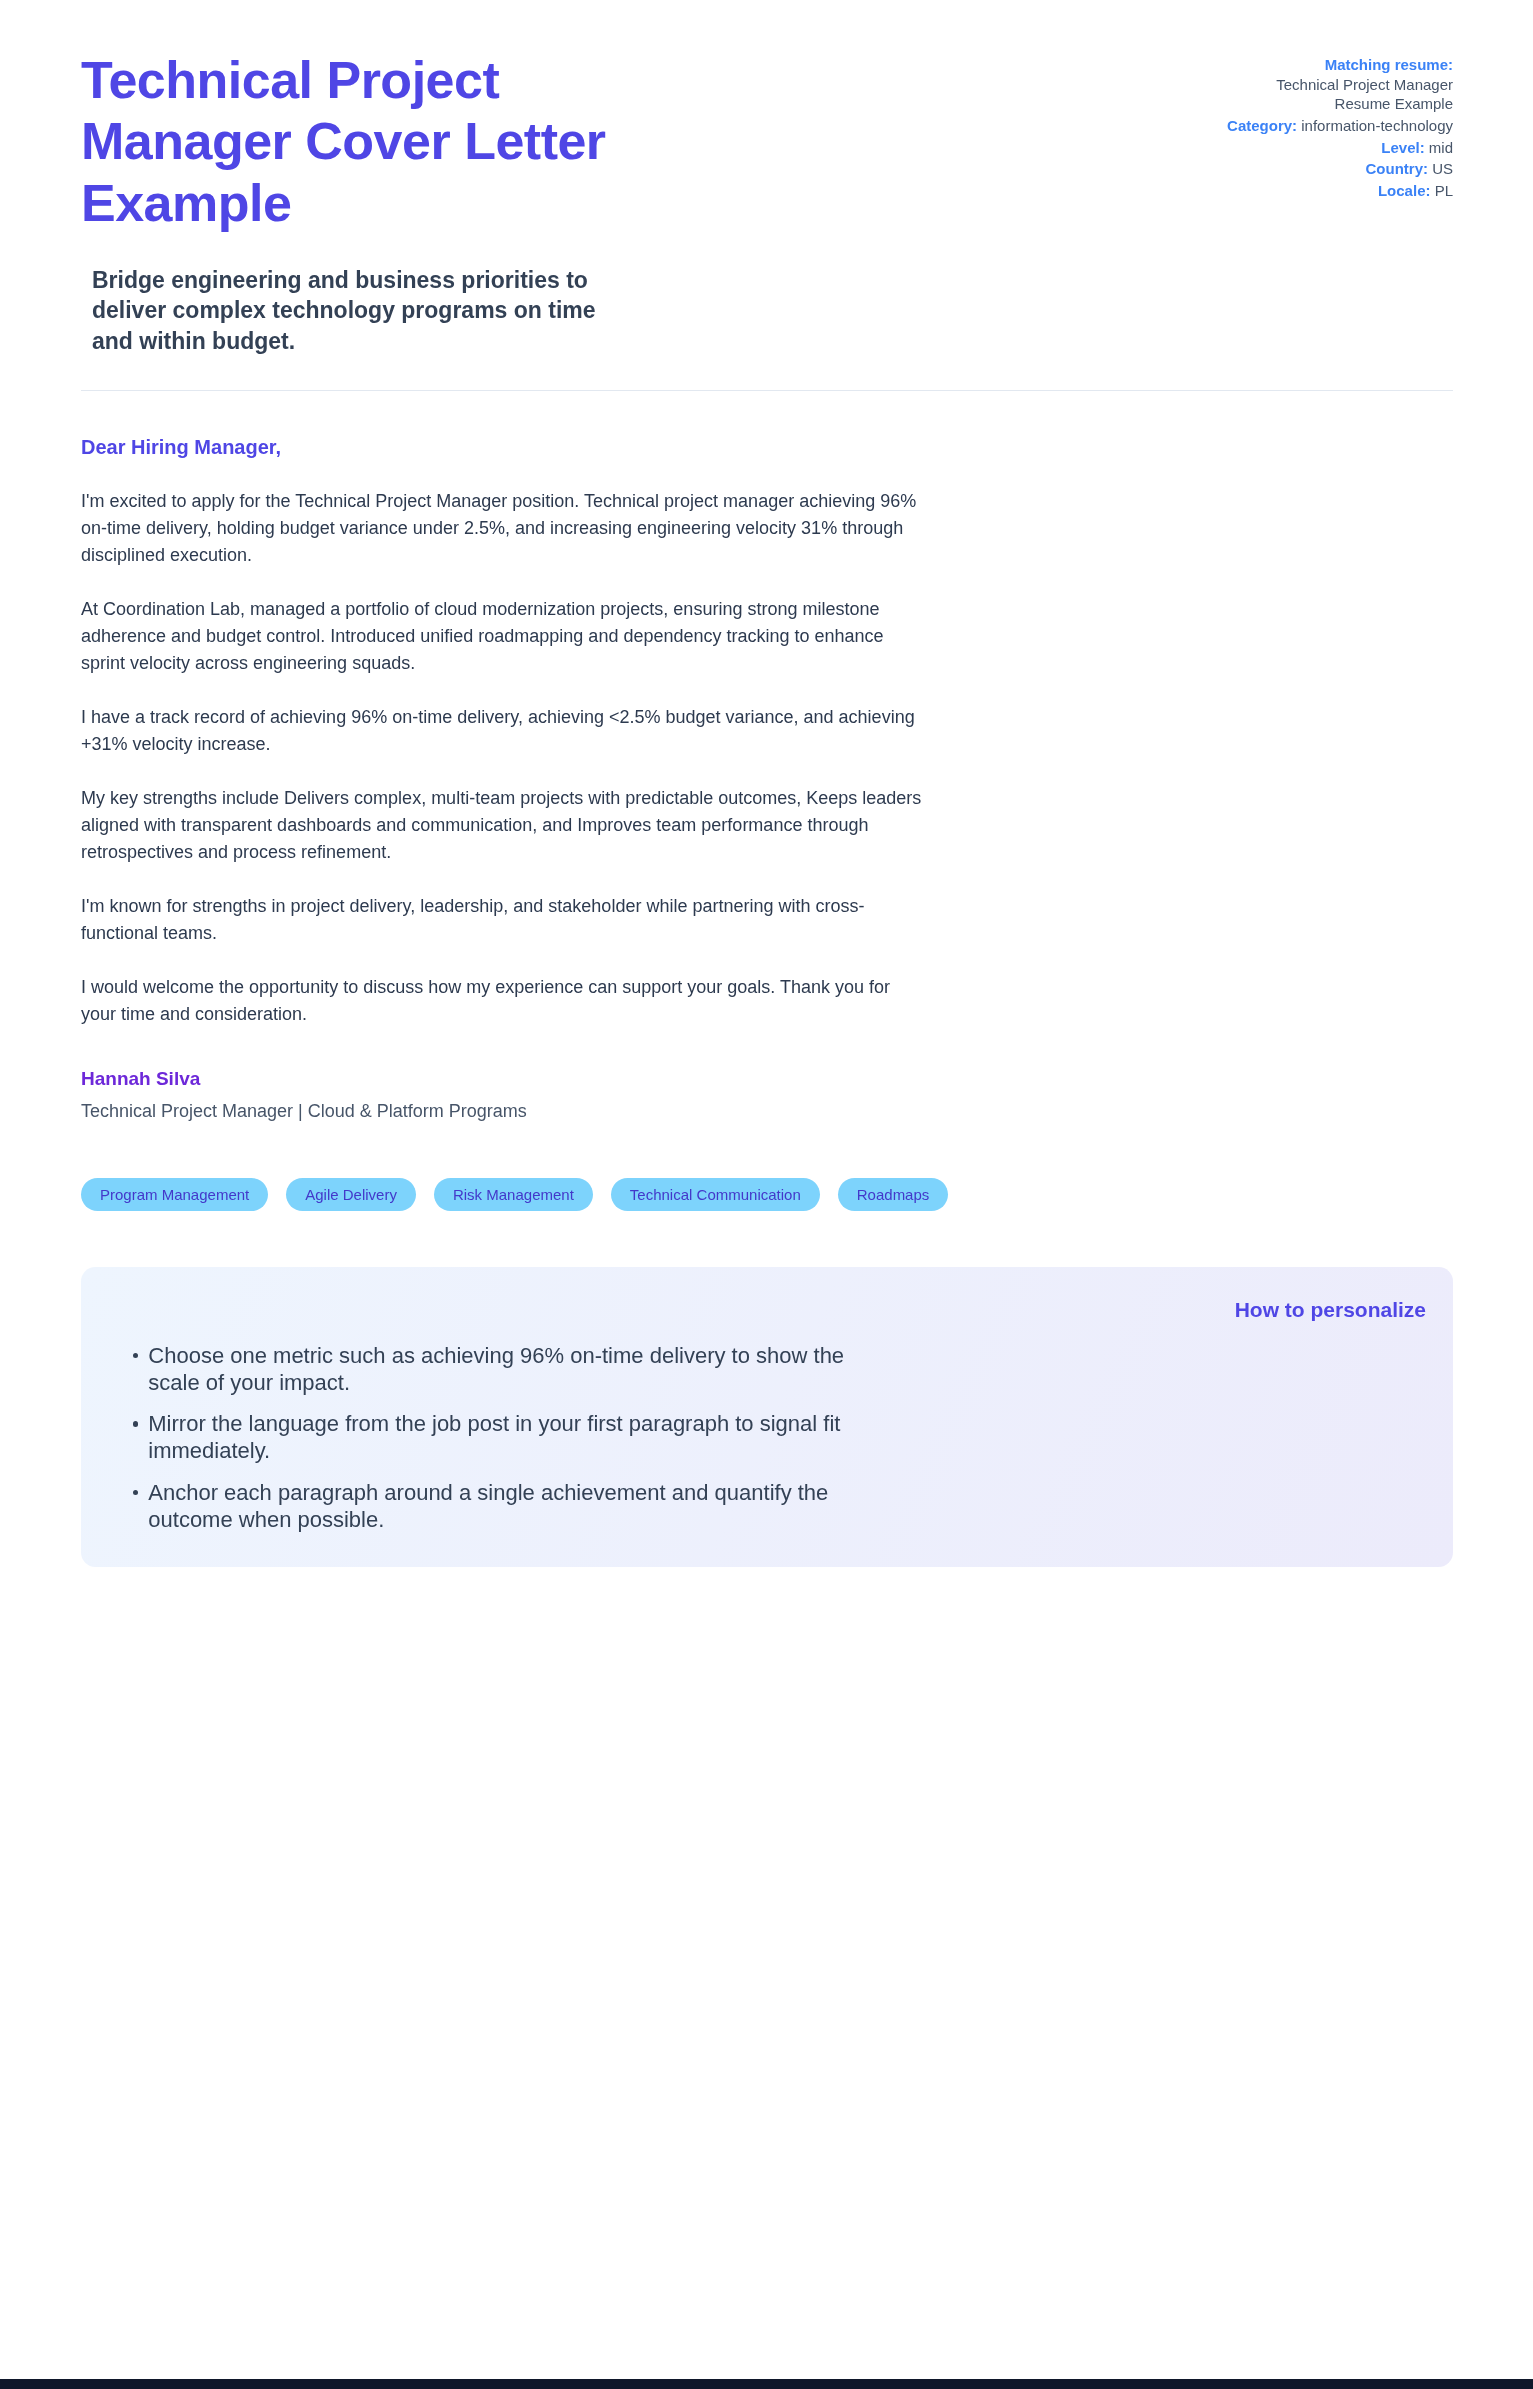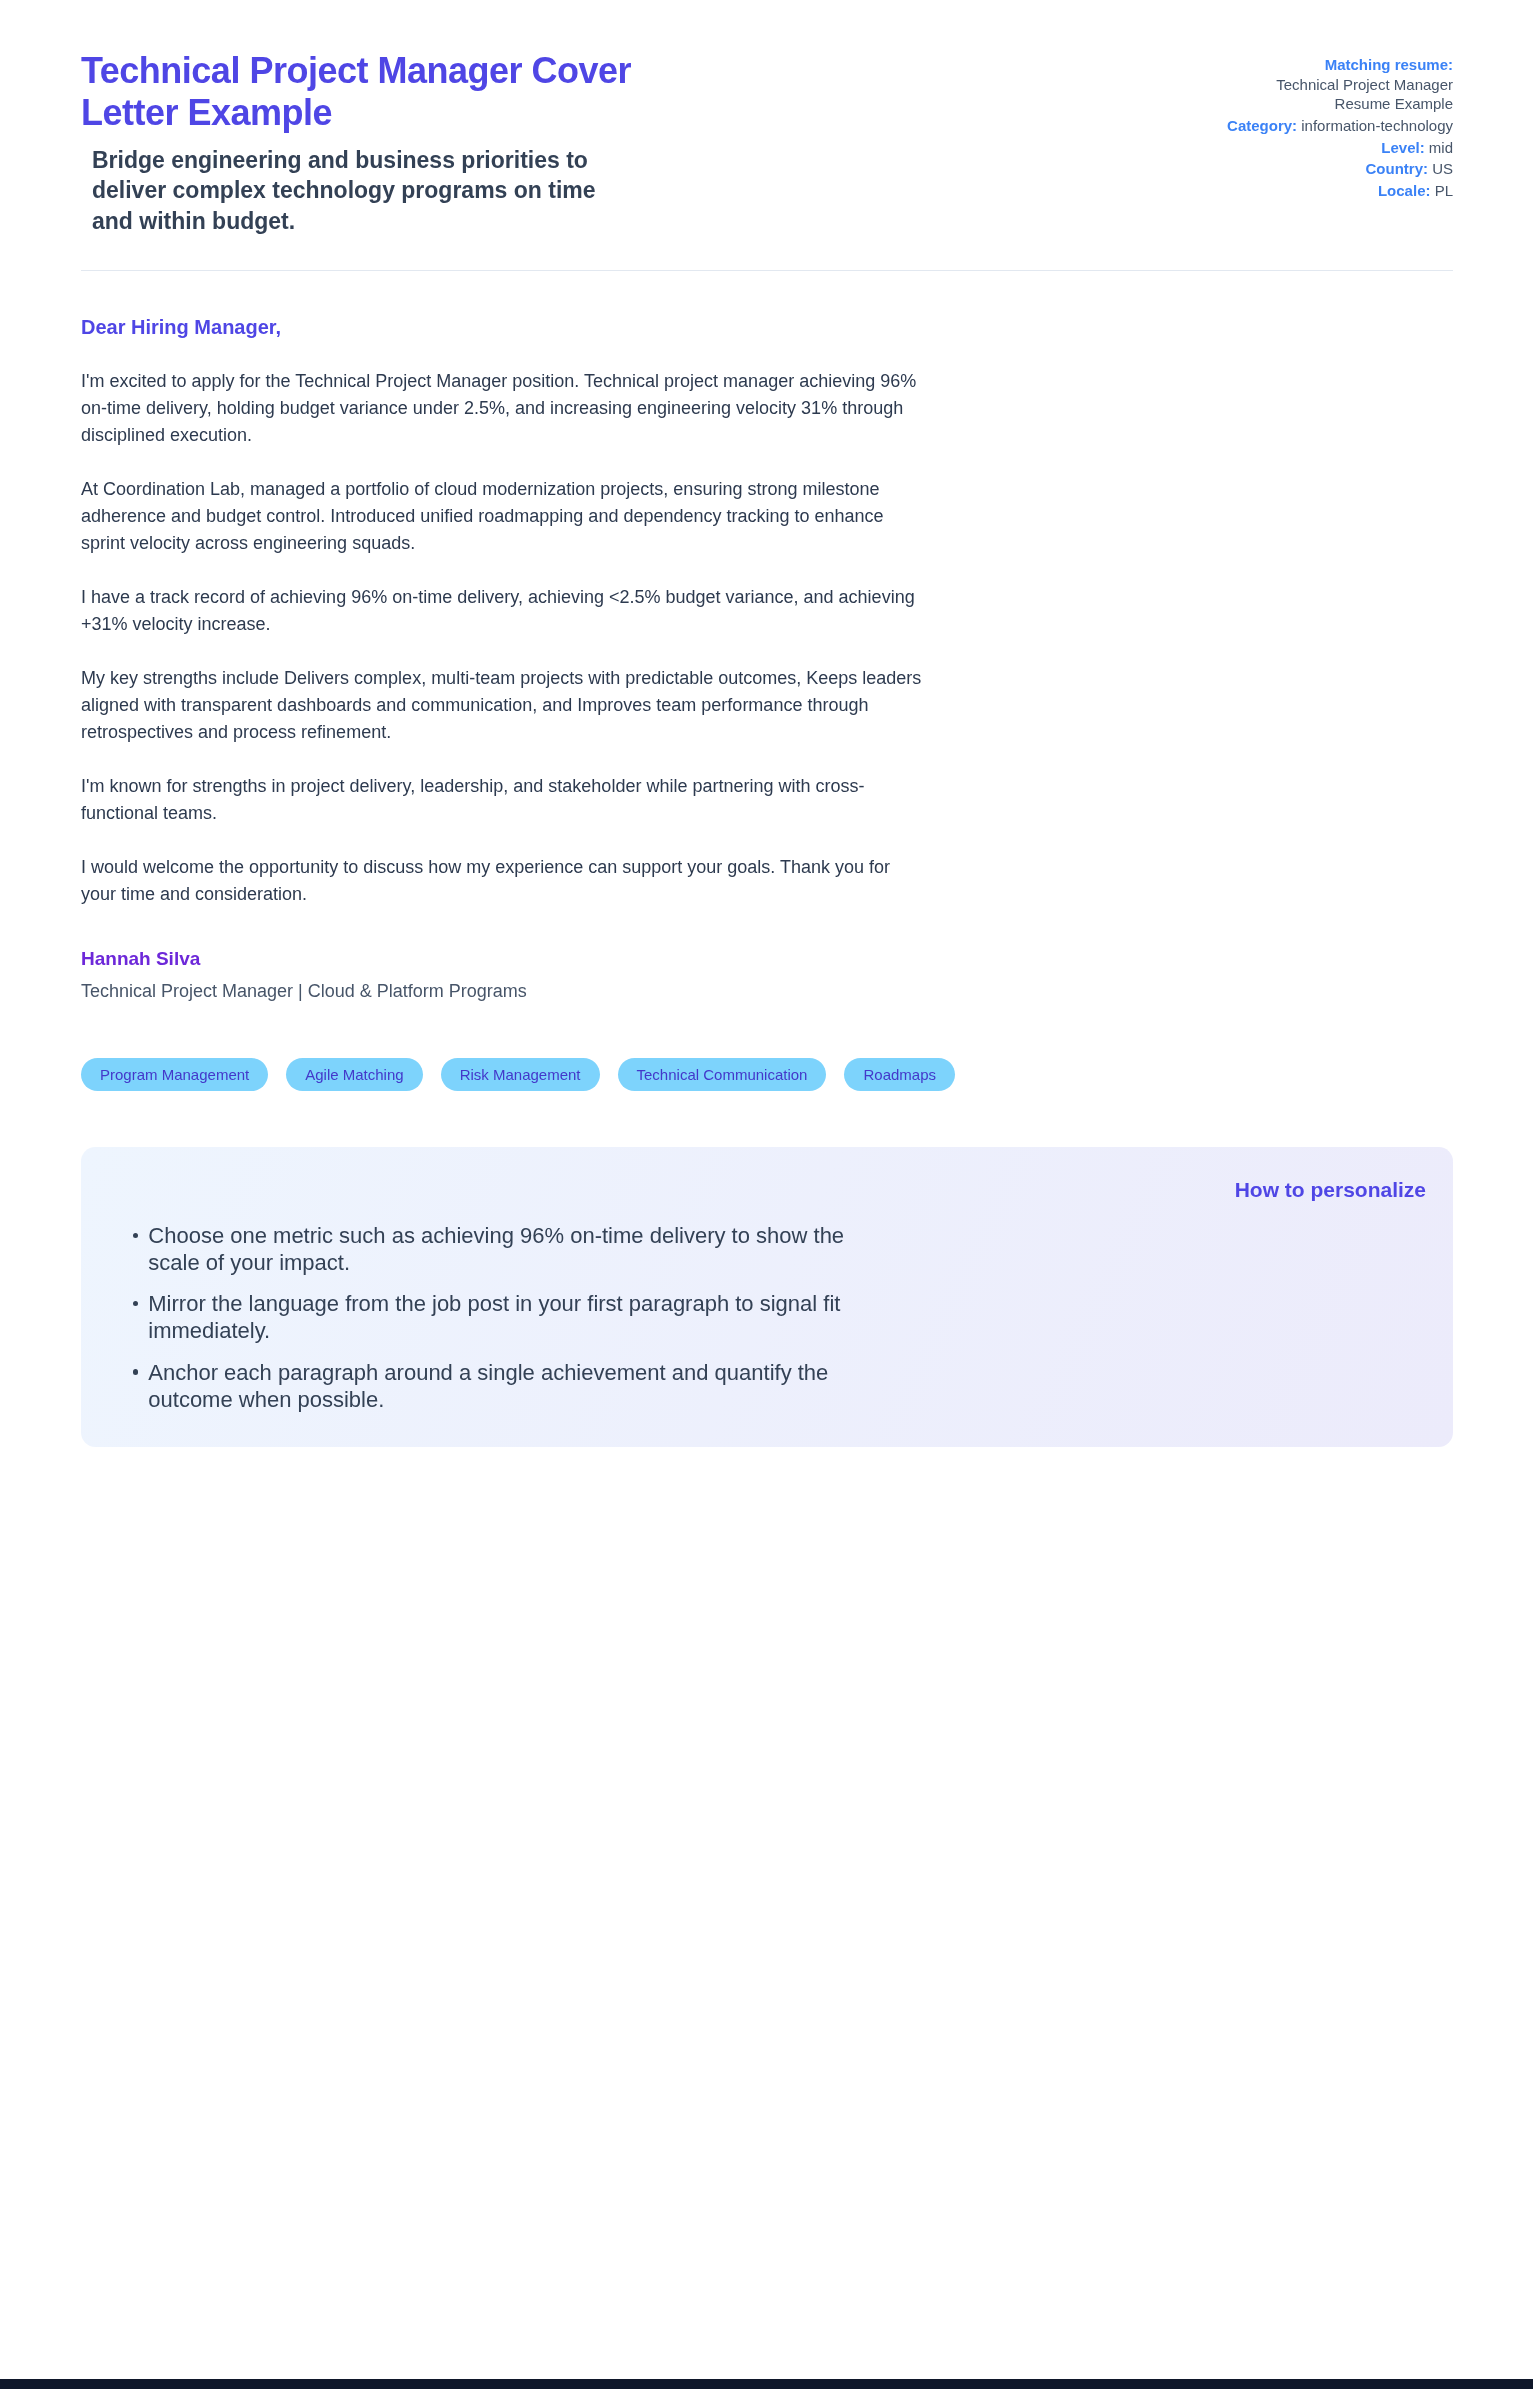--- a/index.html
+++ b/index.html
@@ -20,25 +20,25 @@
   .header {
     display: flex;
     justify-content: space-between;
     align-items: flex-start;
     padding-top: 50px;
     gap: 36px;
   }
   .header-left { max-width: 596px; }
   .title {
     color: #4f46e5;
-    font-size: 36px;
+    font-size: 52px;
     line-height: 1.18;
     font-weight: 800;
     letter-spacing: -0.5px;
-    margin-bottom: 10px;
+    margin-bottom: 31px;
   }
   .subtitle {
     color: #334155;
     font-size: 23px;
     font-weight: 700;
     line-height: 1.32;
     max-width: 541px;
     margin-left: 11px;
   }
   .meta {
@@ -194,21 +194,21 @@
     <p class="para">I have a track record of achieving 96% on-time delivery, achieving &lt;2.5% budget variance, and achieving +31% velocity increase.</p>
     <p class="para">My key strengths include Delivers complex, multi-team projects with predictable outcomes, Keeps leaders aligned with transparent dashboards and communication, and Improves team performance through retrospectives and process refinement.</p>
     <p class="para">I'm known for strengths in project delivery, leadership, and stakeholder while partnering with cross-functional teams.</p>
     <p class="para">I would welcome the opportunity to discuss how my experience can support your goals. Thank you for your time and consideration.</p>
 
     <p class="sig-name">Hannah Silva</p>
     <p class="sig-role">Technical Project Manager | Cloud &amp; Platform Programs</p>
 
     <div class="tags">
       <span class="tag">Program Management</span>
-      <span class="tag">Agile Matching</span>
+      <span class="tag">Agile Delivery</span>
       <span class="tag">Risk Management</span>
       <span class="tag">Technical Communication</span>
       <span class="tag">Roadmaps</span>
     </div>
 
     <section class="personalize-card">
       <h2 class="personalize-title">How to personalize</h2>
       <ul class="personalize-list">
         <li class="personalize-item">Choose one metric such as achieving 96% on-time delivery to show the scale of your impact.</li>
         <li class="personalize-item">Mirror the language from the job post in your first paragraph to signal fit immediately.</li>

